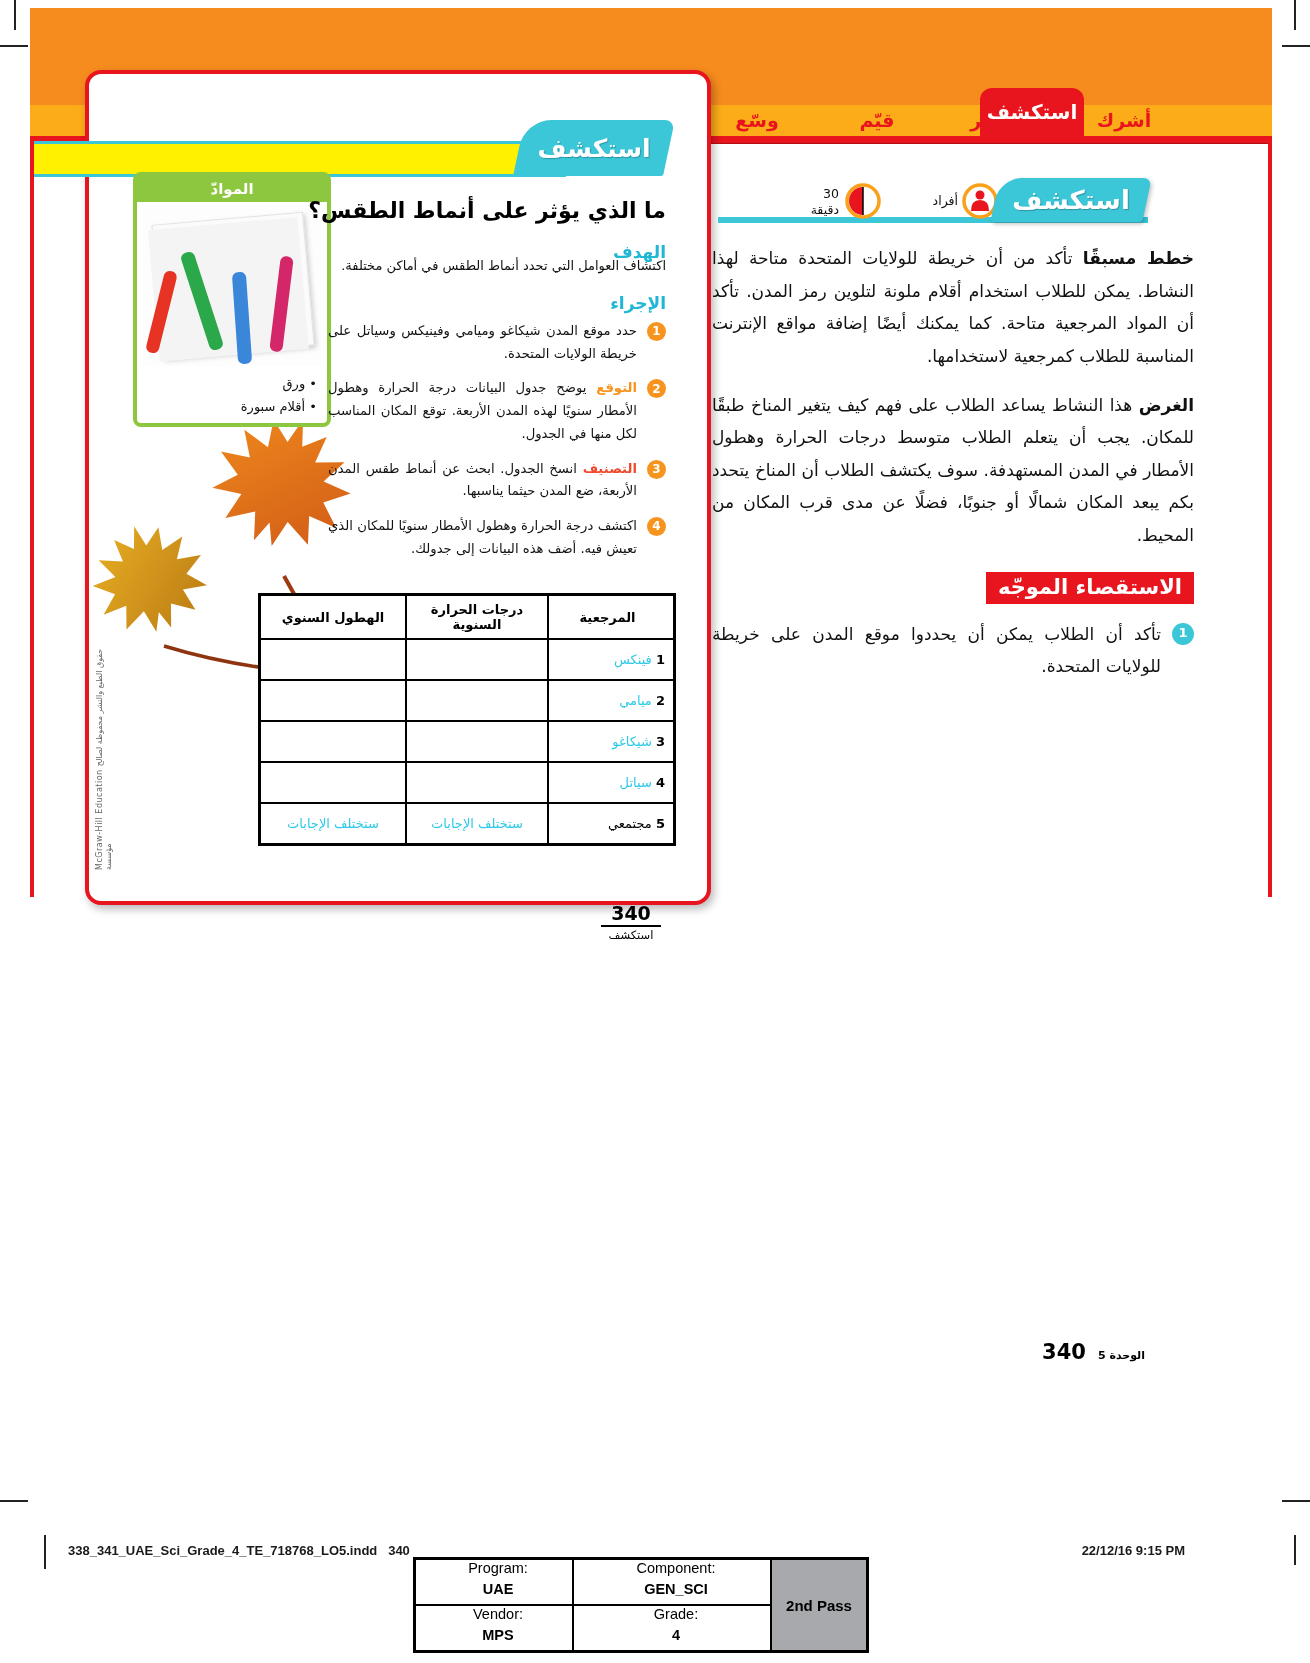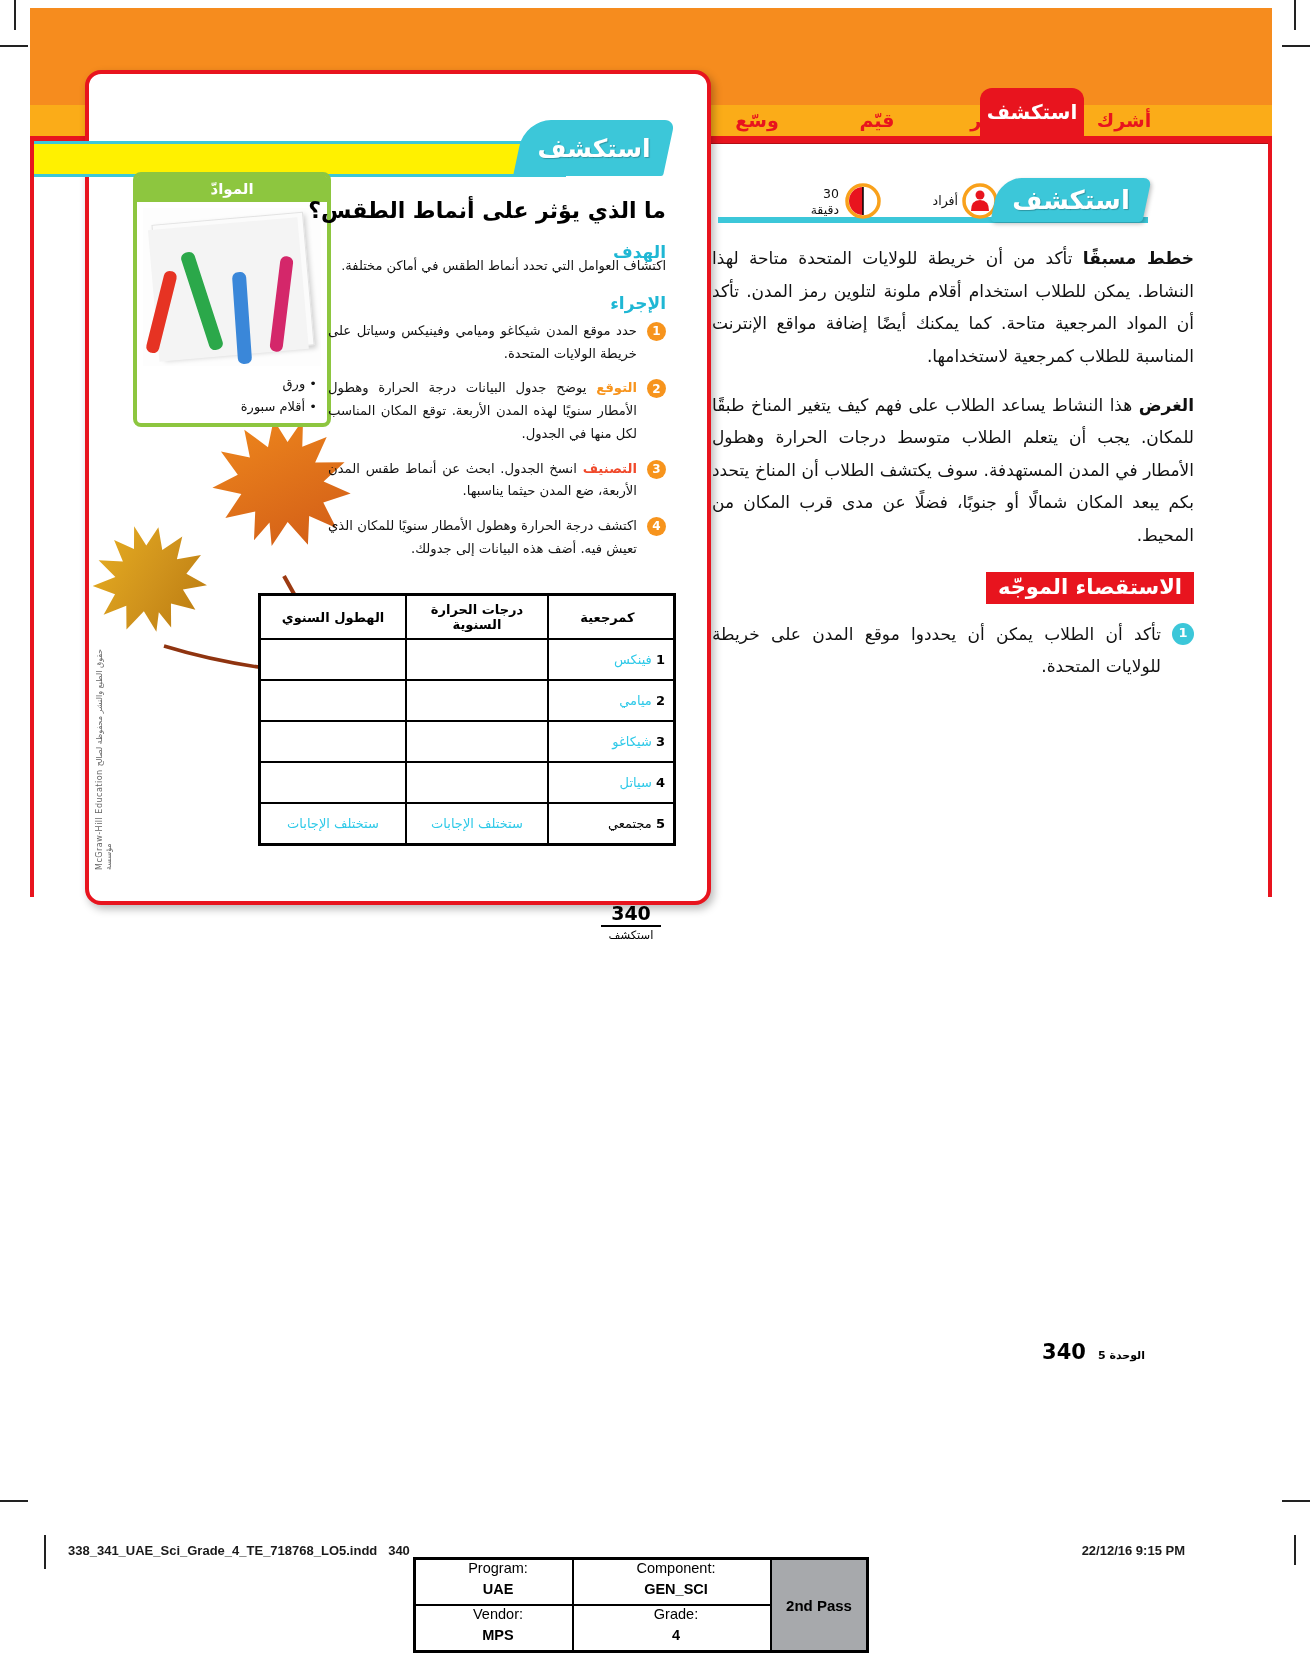--- a/index.html
+++ b/index.html
@@ -217,21 +217,21 @@
   </svg>
 
   <table class="dtable">
     <colgroup>
         <col style="width:115px">
         <col style="width:138px">
         <col style="width:142px">
       </colgroup>
     <tbody>
         <tr>
-      <th class="c-city" style="text-align:center">كمرجعية</th>
+      <th class="c-city" style="text-align:center">المرجعية</th>
       <th class="c-temp">درجات الحرارة السنوية</th>
       <th class="c-prec">الهطول السنوي</th>
     </tr>
     <tr>
       <td class="c-city"><span class="rownum">1</span> <span class="cyan-ans">فينكس</span></td>
       <td class="c-temp cyan-ans"></td>
       <td class="c-prec cyan-ans"></td>
     </tr>
     <tr>
       <td class="c-city"><span class="rownum">2</span> <span class="cyan-ans">ميامي</span></td>

